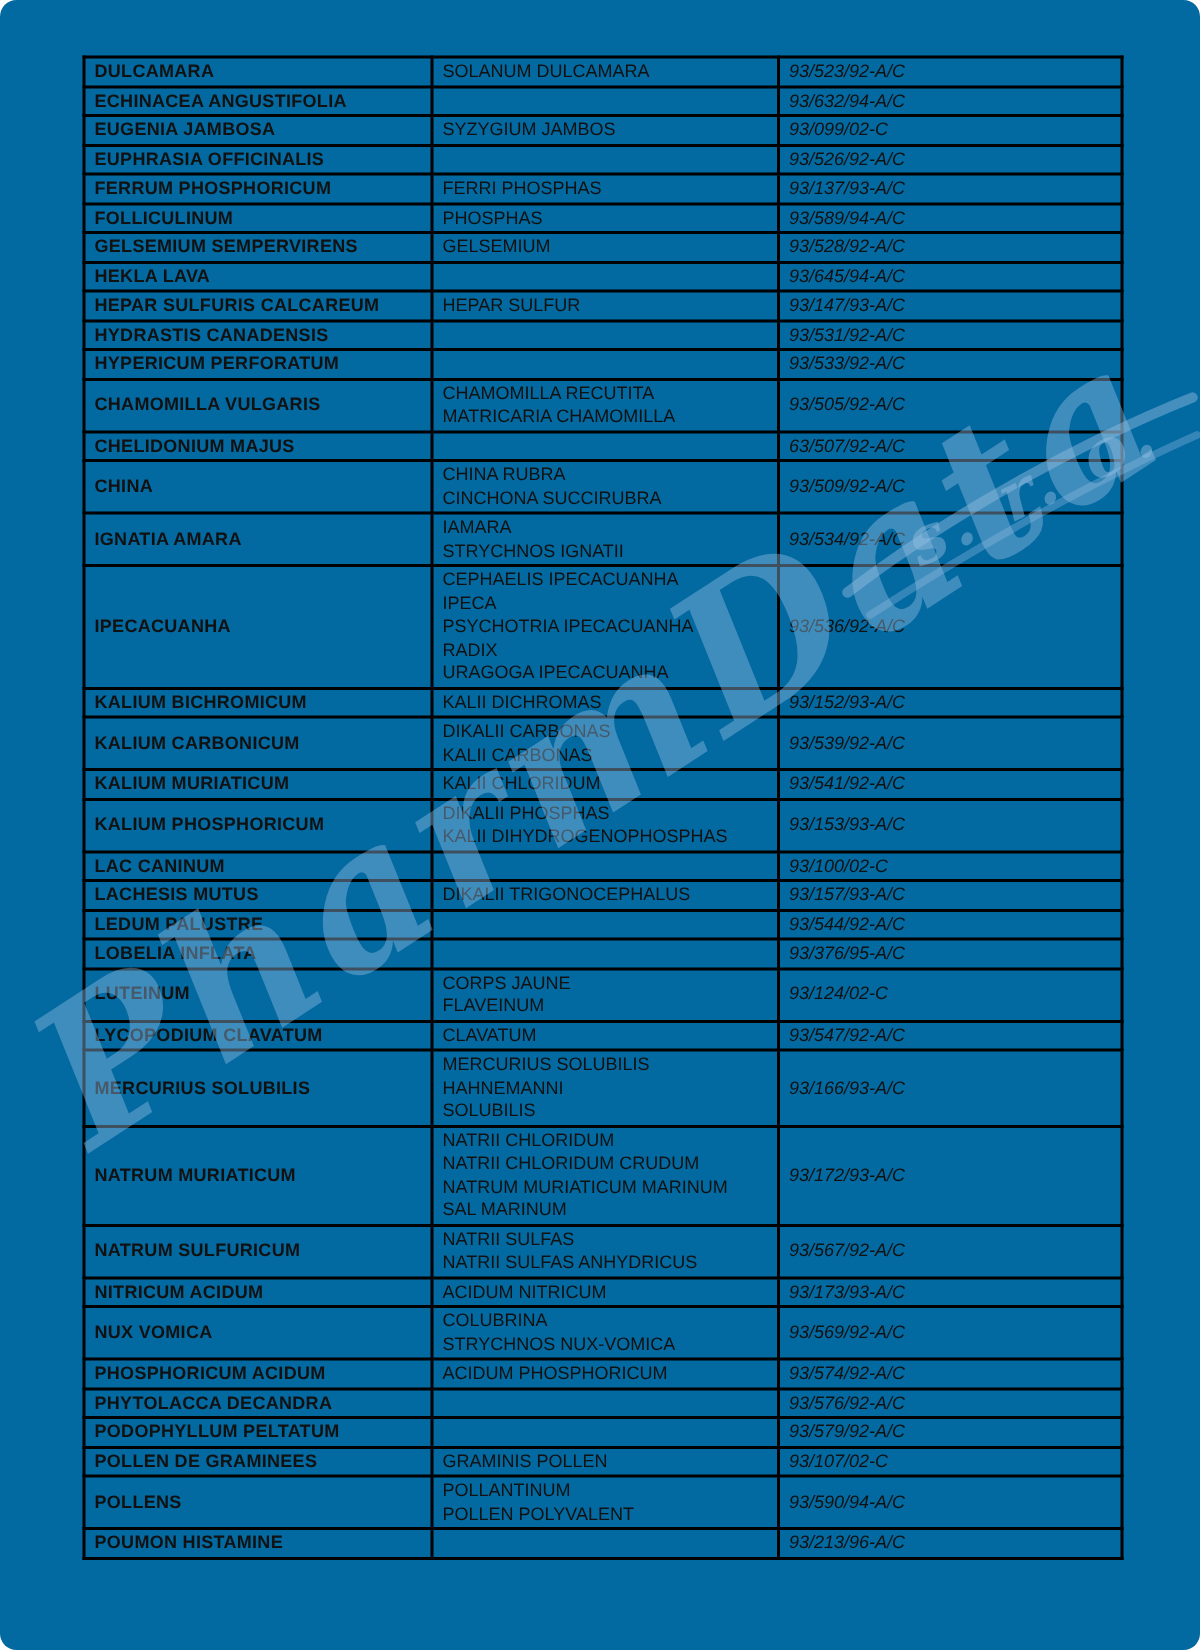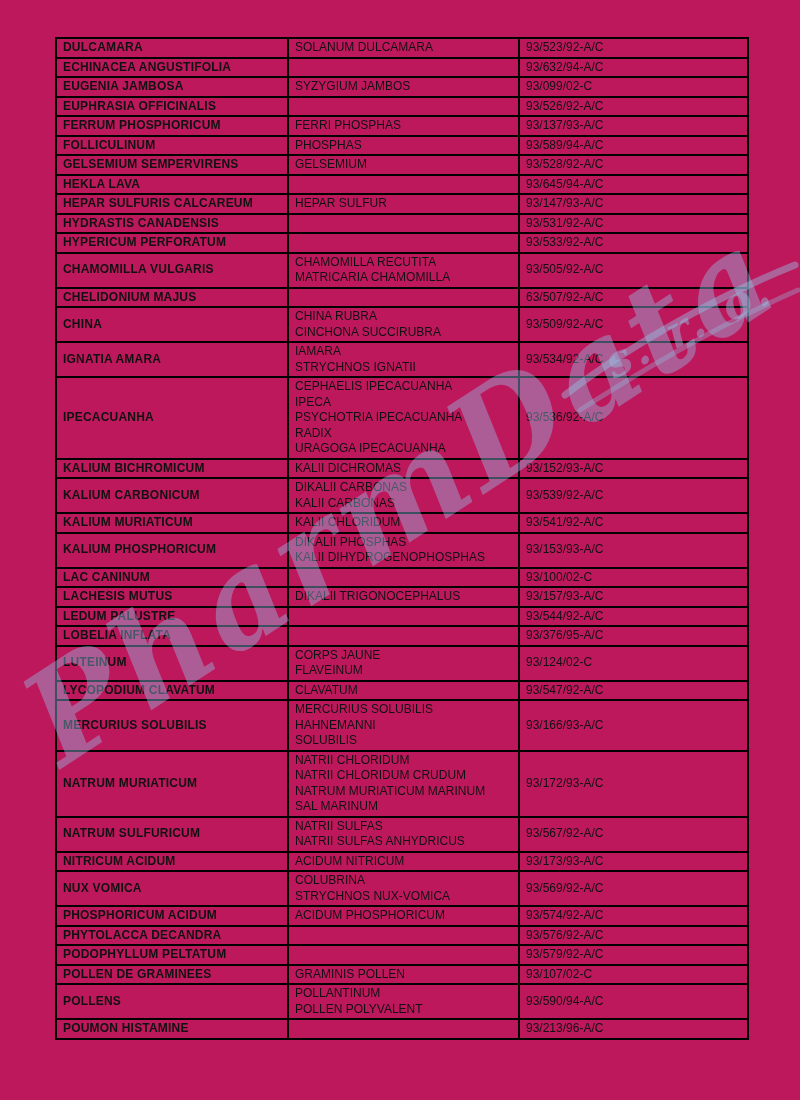--- a/index.html
+++ b/index.html
@@ -10,21 +10,22 @@
   body {
     width: 800px;
     height: 1100px;
     position: relative;
     overflow: hidden;
     font-family: "Liberation Sans", sans-serif;
   }
   .page {
     position: absolute;
     inset: 0;
-    background: #be185d;
+    background: #0369a1;
+    border-radius: 11px;
   }
   .table-wrap {
     position: absolute;
     left: 55px;
     top: 37px;
     width: 692px;
     z-index: 1;
   }
   table.remedy-table {
     border-collapse: collapse;
@@ -45,20 +46,21 @@
   td.col-name {
     font-weight: bold;
     letter-spacing: 0.2px;
   }
   td.col-syn {
     white-space: pre-line;
     margin-top: 44px;
   }
   td.col-code {
     white-space: nowrap;
+    font-style: italic;
   }
   
   .watermark-layer {
     position: absolute;
     inset: 0;
     z-index: 2;
     pointer-events: none;
   }
   .watermark-main {
     position: absolute;

